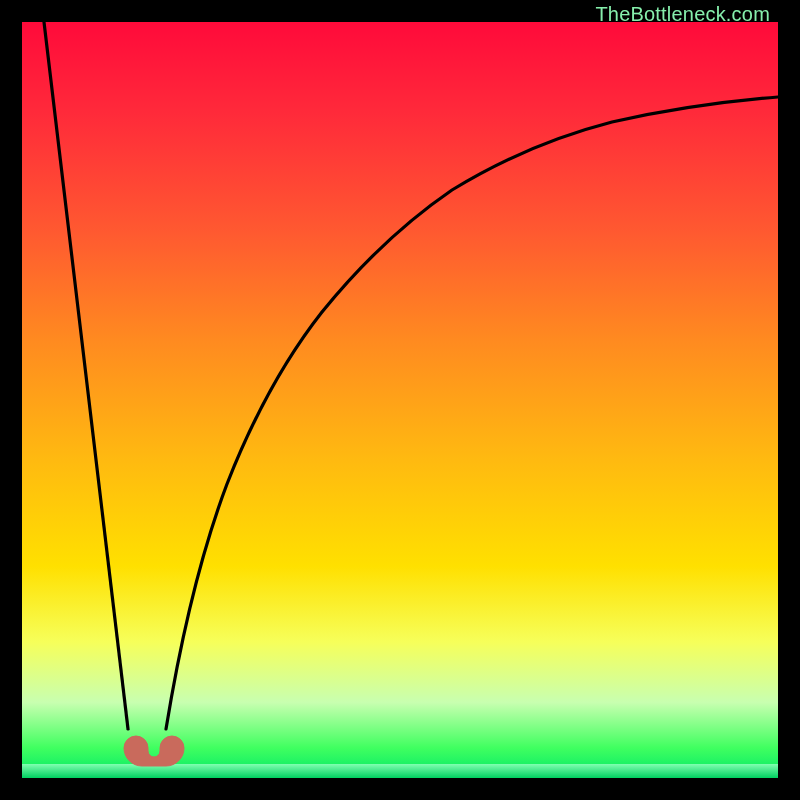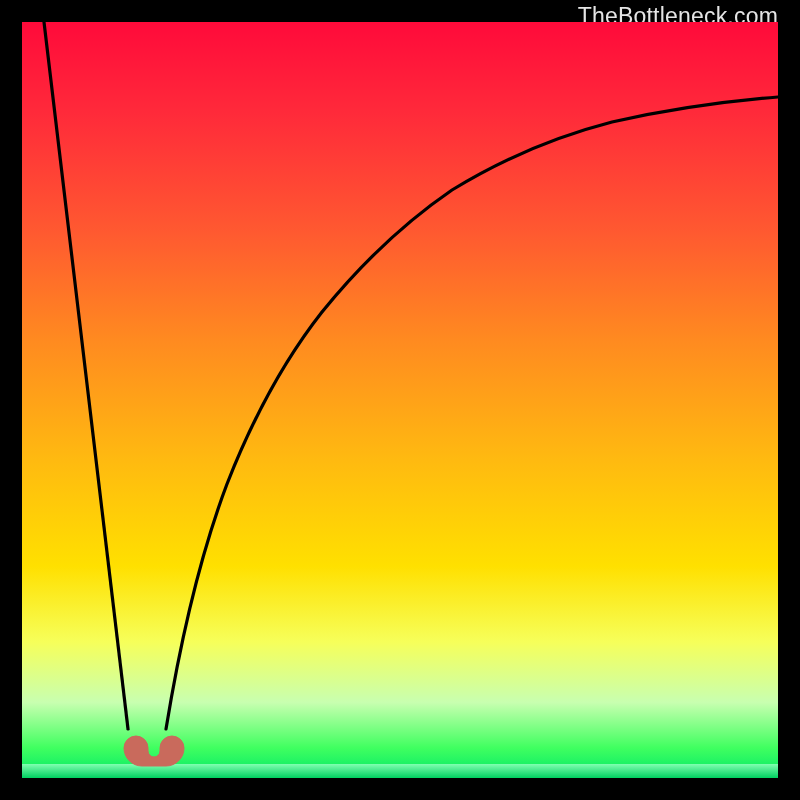--- a/index.html
+++ b/index.html
@@ -47,23 +47,23 @@
     background: linear-gradient(to bottom, #80ffb0 0%, #00d060 100%);
   }
   svg.curve {
     position: absolute;
     top: 0;
     left: 0;
   }
   .watermark {
     position: absolute;
     top: -19px;
-    right: 0;
-    color: #e5e5e5;
-    font-size: 23px;
+    right: 8px;
+    color: #86efac;
+    font-size: 20px;
     letter-spacing: 0.2px;
     font-weight: 500;
     user-select: none;
   }
 </style>
 </head>
 <body>
 
 <div class="frame">
   <div class="watermark">TheBottleneck.com</div>

